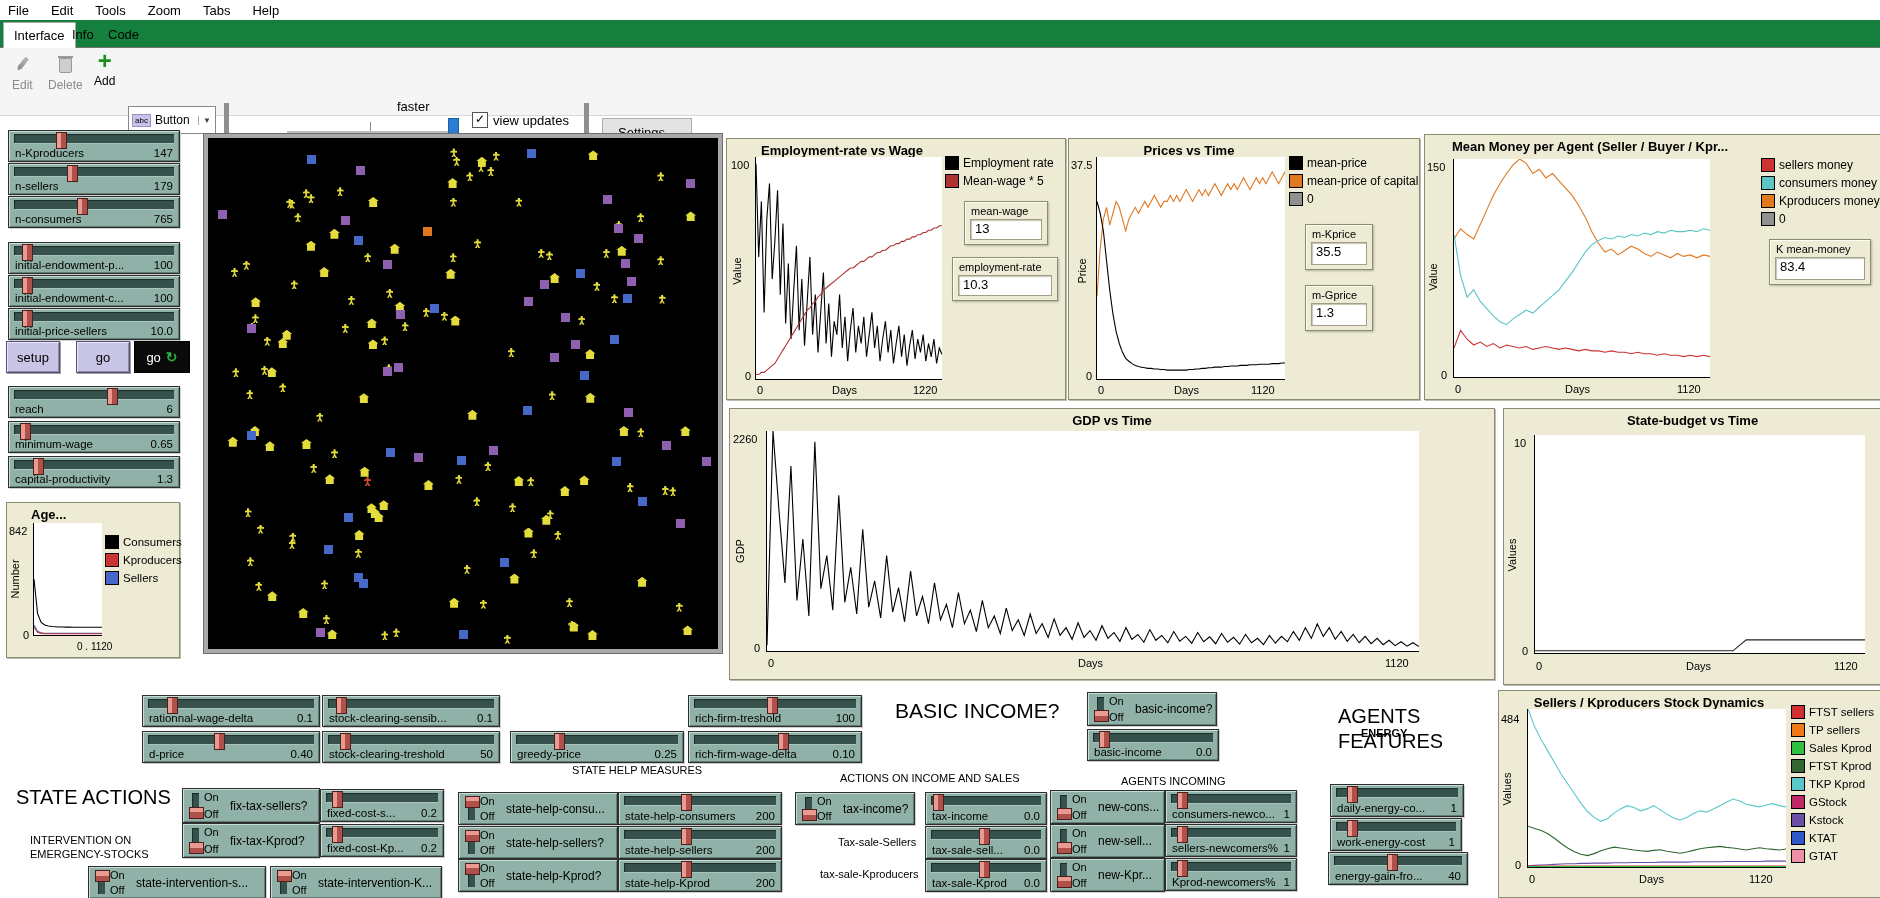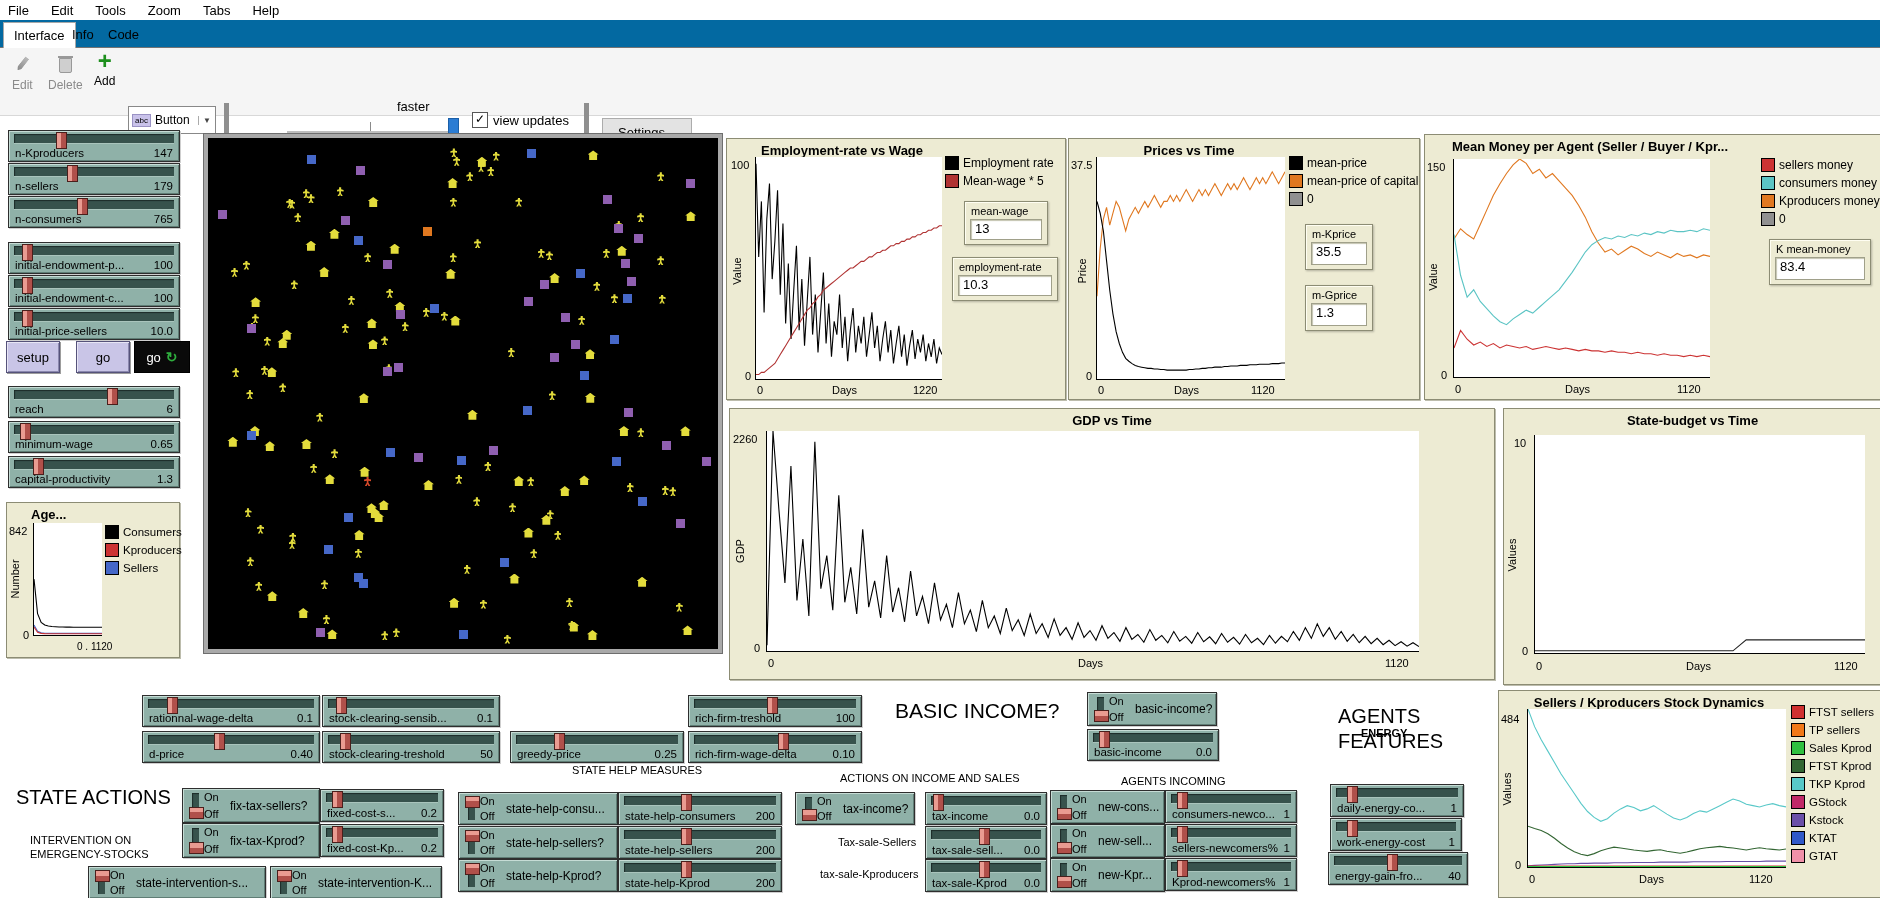--- a/index.html
+++ b/index.html
@@ -1,20 +1,20 @@
 <!DOCTYPE html>
 <html><head>
 <meta charset="utf-8">
 <style>
   html,body{margin:0;padding:0;background:#fff;}
   #app{position:relative;width:1880px;height:898px;font-family:"Liberation Sans",sans-serif;background:#fff;overflow:hidden;color:#000;}
 
   
   #menubar{position:absolute;left:0;top:0;width:1880px;height:20px;background:#fff;display:flex;align-items:center;padding-left:8px;gap:22px;font-size:13px;border-bottom:1px solid #e6e6e6;}
-  #tabbar{position:absolute;left:0;top:20px;width:1880px;height:27px;background:#0369a1;border-bottom:1px solid #737373;font-size:13px;}
+  #tabbar{position:absolute;left:0;top:20px;width:1880px;height:27px;background:#15803d;border-bottom:1px solid #737373;font-size:13px;}
   .tab{position:absolute;top:3px;height:23px;display:flex;align-items:center;padding:0 10px;}
   .tab.active{background:#fff;border:1px solid #a8a8a8;border-bottom:none;top:2px;height:25px;}
   #toolbar{position:absolute;left:0;top:48px;width:1880px;height:67px;background:#f5f5f5;border-bottom:1px solid #d8d8d8;font-size:12px;}
   .toolbtn{position:absolute;display:flex;flex-direction:column;align-items:center;color:#8a8a8a;}
   .pencil{width:5px;height:16px;background:linear-gradient(#bbb,#888);transform:rotate(38deg);clip-path:polygon(0 0,100% 0,100% 78%,50% 100%,0 78%);}
   .trash{width:11px;height:13px;border:1px solid #999;background:#cfcfcf;border-radius:0 0 2px 2px;position:relative;margin-top:2px;}
   .trash::before{content:"";position:absolute;top:-3px;left:-2px;right:-2px;height:2px;background:#999;}
   .plus{color:#1d8f1d;font-size:24px;font-weight:bold;line-height:18px;}
   .vsep{position:absolute;width:5px;height:36px;background:#8f8f8f;}
   #widget-dd{position:absolute;left:128px;top:58px;width:86px;height:26px;background:#fff;border:1px solid #888;display:flex;align-items:center;font-size:12px;color:#000;}
@@ -191,21 +191,21 @@
     <span class="ylab" style="left:-12px;top:70px;">Number</span>
     <div class="plot-area" style="left:26px;top:20px;width:68px;height:112px;">
       <svg class="chart" viewBox="0 0 100 100" preserveAspectRatio="none">
           <polyline points="0.00,50.12 5.26,81.00 10.53,88.72 15.79,91.09 21.05,91.92 26.32,92.40 31.58,92.64 36.84,92.87 42.11,92.87 47.37,92.99 52.63,92.99 57.89,93.11 63.16,93.11 68.42,93.11 73.68,93.11 78.95,93.11 84.21,93.11 89.47,93.11 94.74,93.11 100.00,93.11" fill="none" stroke="#000000" stroke-width="1.1" vector-effect="non-scaling-stroke"></polyline>
           <polyline points="0.00,91.09 5.26,96.67 10.53,98.10 15.79,98.46 21.05,98.57 26.32,98.57 31.58,98.57 36.84,98.57 42.11,98.57 47.37,98.57 52.63,98.57 57.89,98.57 63.16,98.57 68.42,98.57 73.68,98.57 78.95,98.57 84.21,98.57 89.47,98.57 94.74,98.57 100.00,98.57" fill="none" stroke="#4668c8" stroke-width="1.1" vector-effect="non-scaling-stroke"></polyline>
           <polyline points="0.00,92.87 5.26,97.62 10.53,98.57 15.79,98.81 21.05,98.93 26.32,98.93 31.58,98.93 36.84,98.93 42.11,98.93 47.37,98.93 52.63,98.93 57.89,98.93 63.16,98.93 68.42,98.93 73.68,98.93 78.95,98.93 84.21,98.93 89.47,98.93 94.74,98.93 100.00,98.93" fill="none" stroke="#cc3333" stroke-width="1.1" vector-effect="non-scaling-stroke"></polyline>
         </svg>
     </div>
     <span class="tick" style="left:16px;top:126px;">0</span>
     <span class="tick" style="left:26px;top:138px;font-size:10px;margin-left:44px;">0 . 1120</span>
-    <div class="legend compact" style="left:98px;top:22px;">
+    <div class="legend compact" style="left:98px;top:32px;">
         <div class="legend-item">
           <span class="sw" style="background: rgb(0, 0, 0);"></span>
           <span>Consumers</span>
         </div>
         <div class="legend-item">
           <span class="sw" style="background: rgb(204, 51, 51);"></span>
           <span>Kproducers</span>
         </div>
         <div class="legend-item">
           <span class="sw" style="background: rgb(70, 104, 200);"></span>

